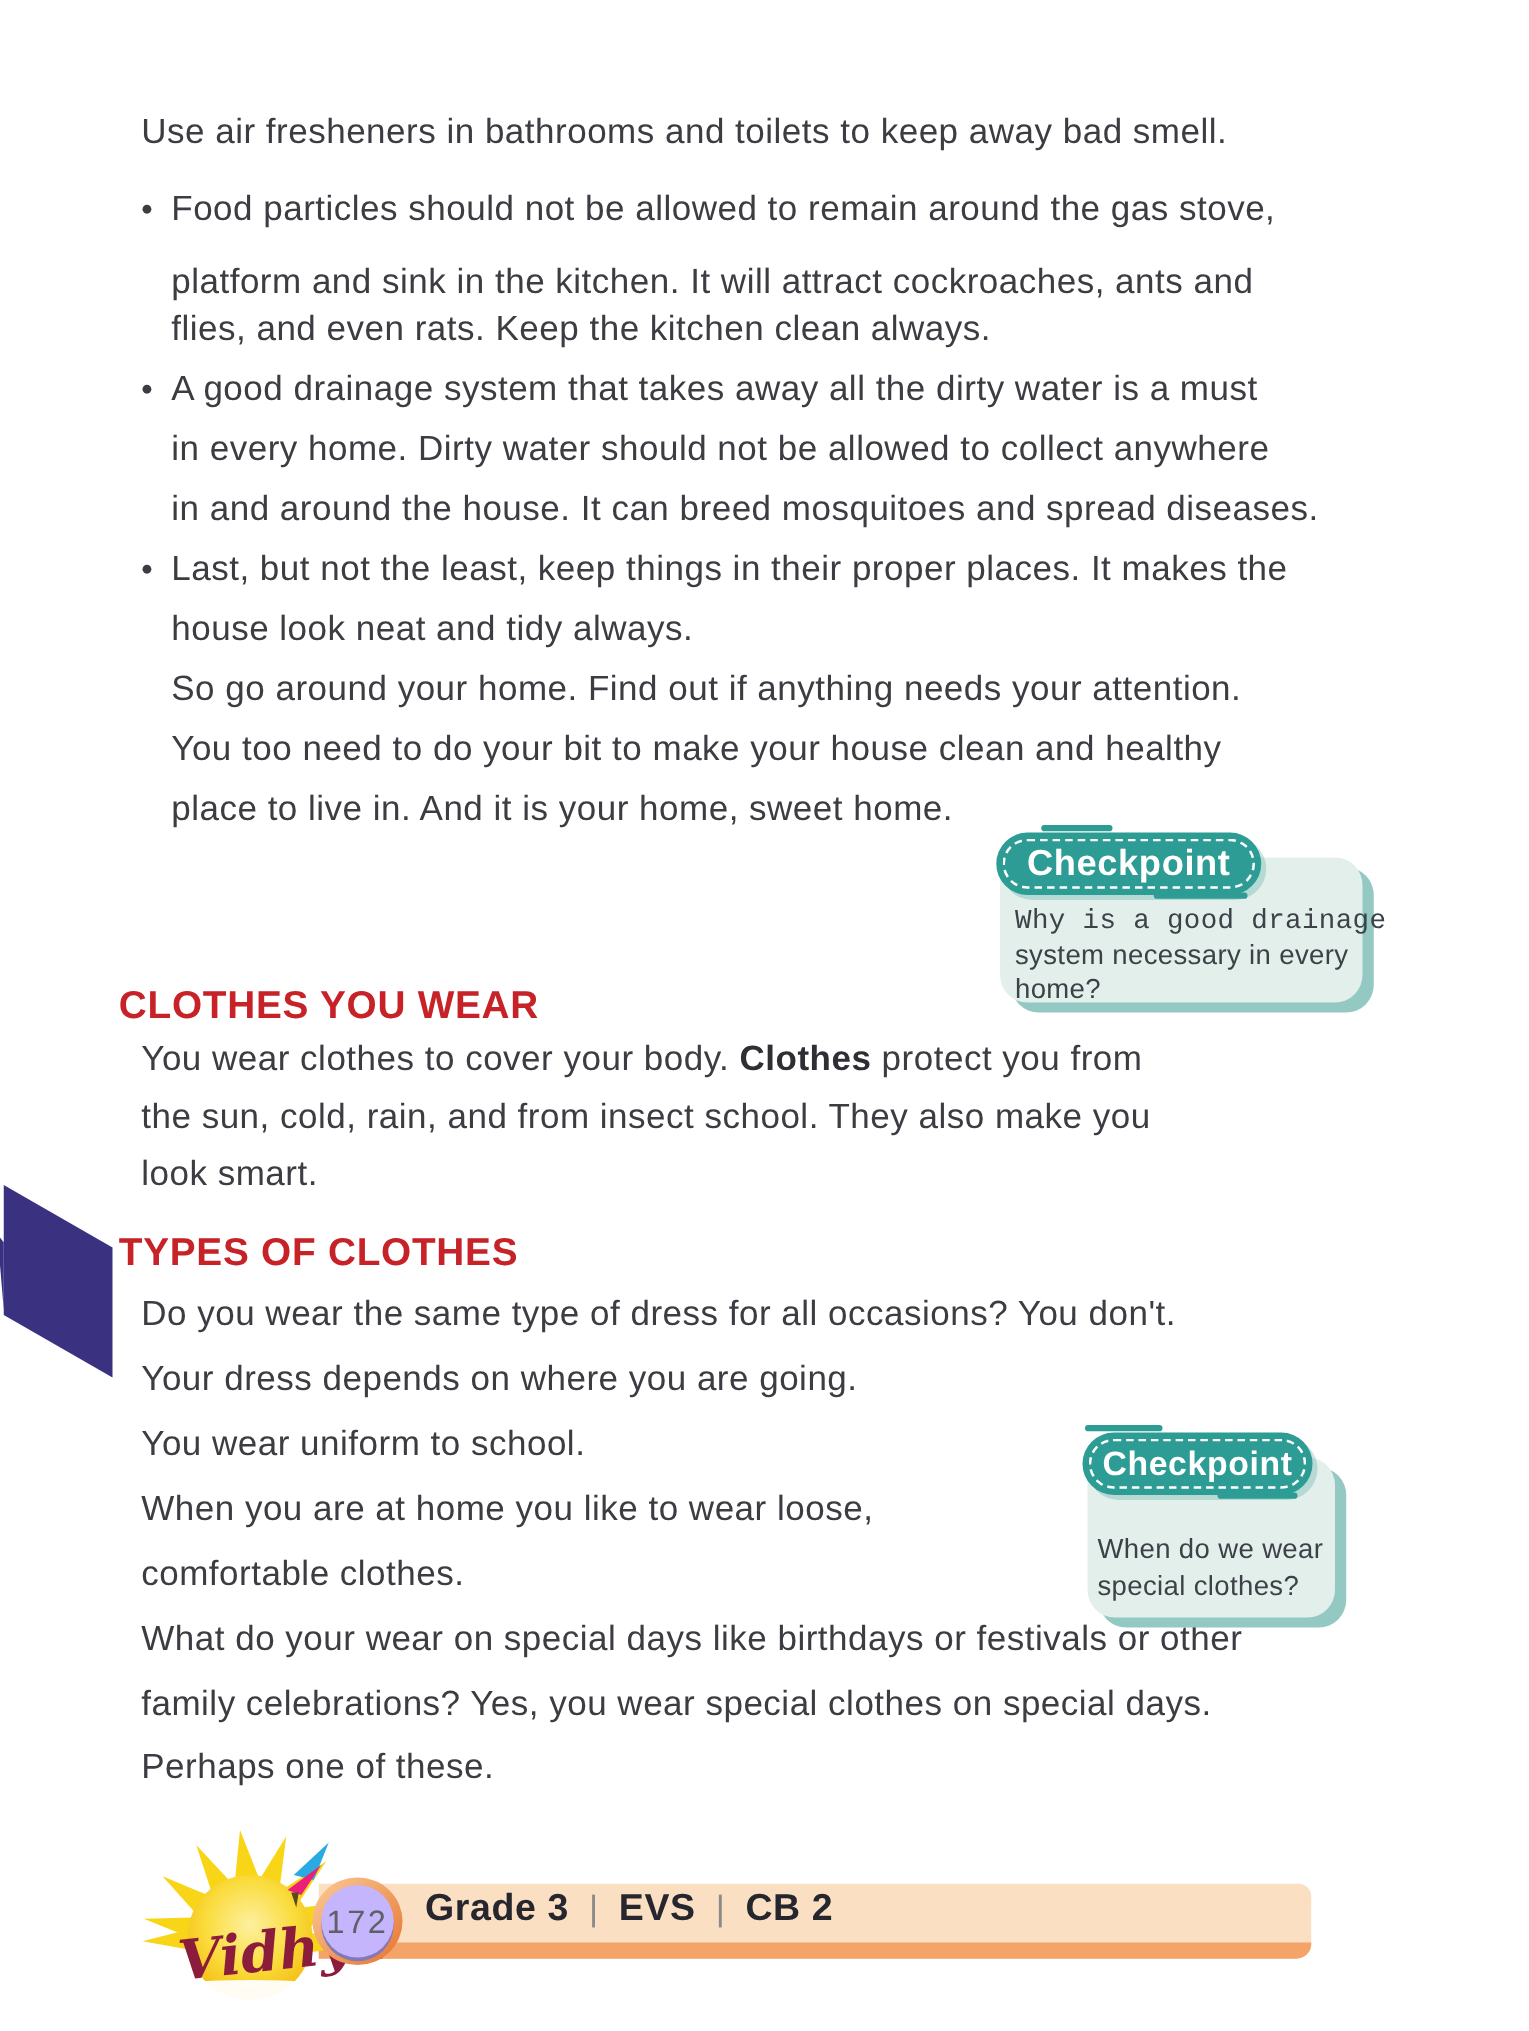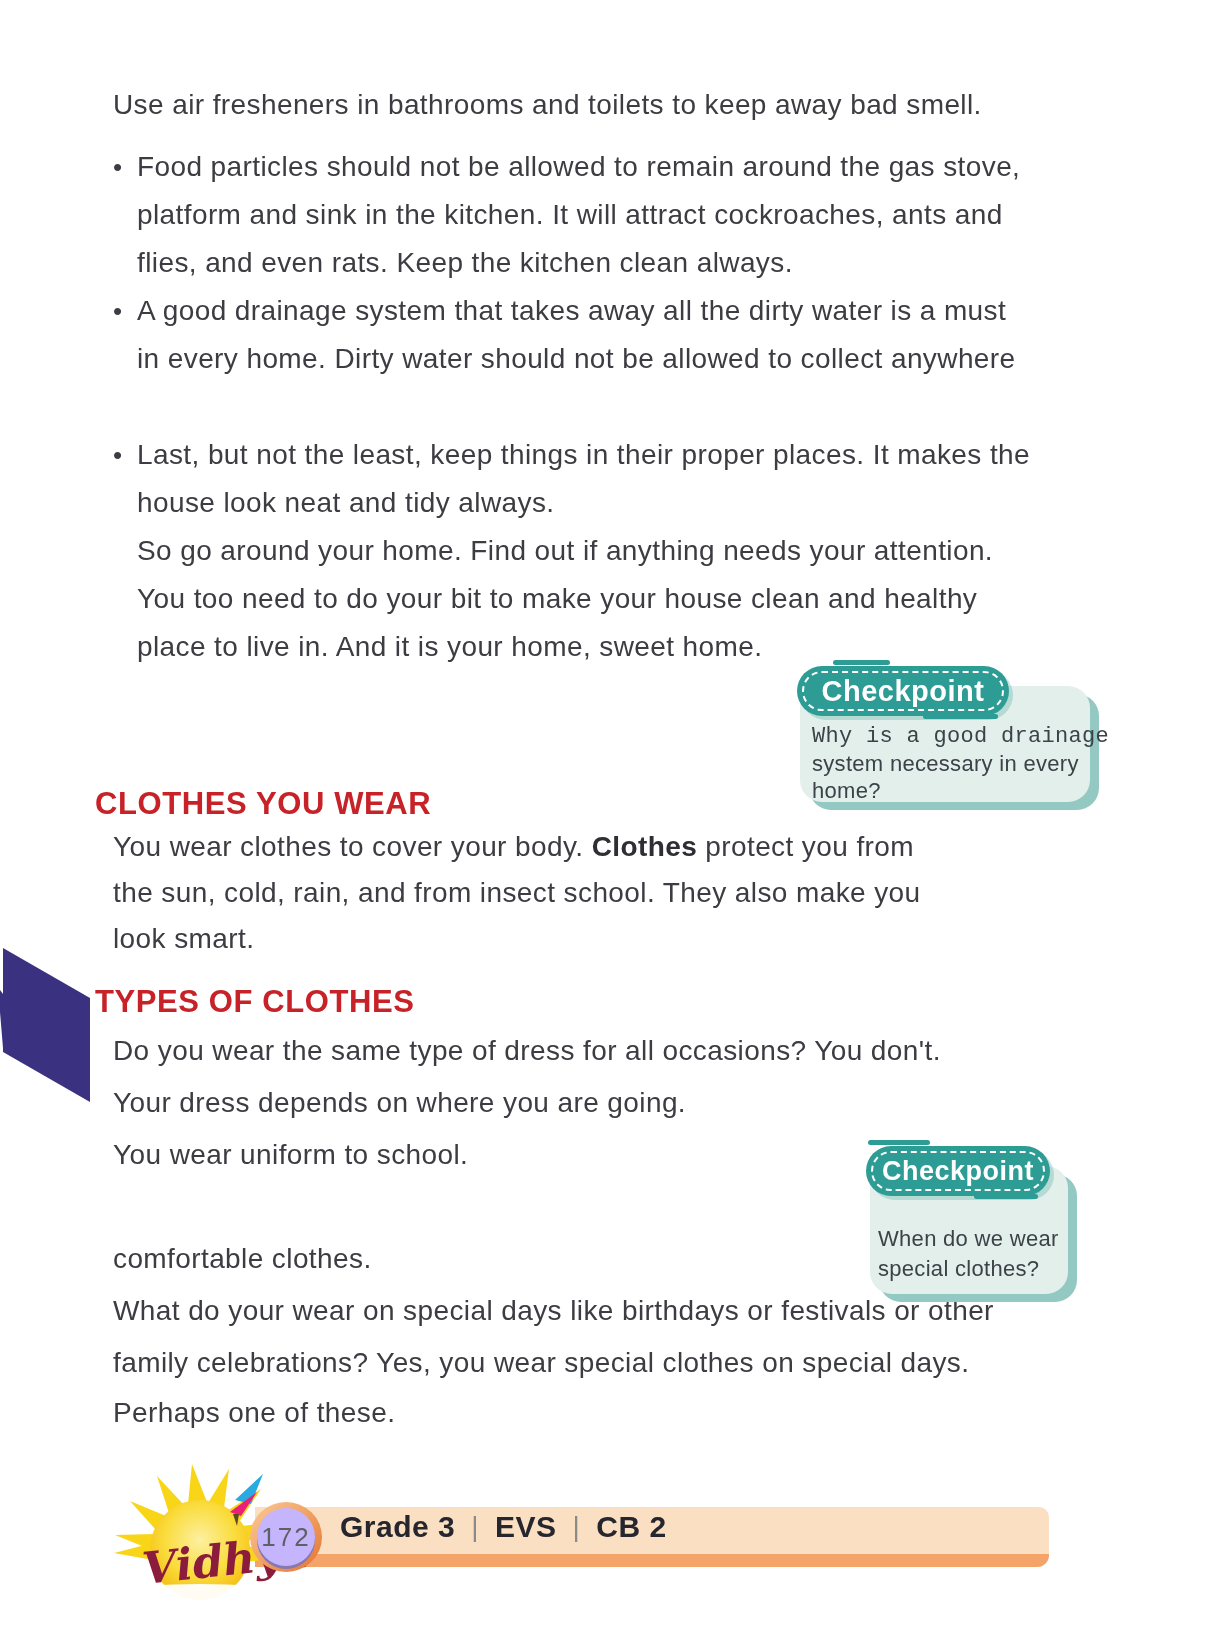--- a/index.html
+++ b/index.html
@@ -44,24 +44,25 @@
 
   svg{position:absolute;display:block;}
 </style>
 </head>
 <body>
 
 <div id="page">
 
   <div class="bline" style="left:113px;top:88px;"><span>Use air fresheners in bathrooms and toilets to keep away bad smell.</span></div>
   <div class="bline" style="left:113px;top:150px;"><span class="bullet">•</span><span>Food particles should not be allowed to remain around the gas stove,</span></div>
-  <div class="bline" style="left:137px;top:198px;"><span>platform and sink in the kitchen. It will attract cockroaches, ants and</span></div>
+  <div class="bline" style="left:137px;top:208px;"><span>platform and sink in the kitchen. It will attract cockroaches, ants and</span></div>
   <div class="bline" style="left:137px;top:246px;"><span>flies, and even rats. Keep the kitchen clean always.</span></div>
   <div class="bline" style="left:113px;top:294px;"><span class="bullet">•</span><span>A good drainage system that takes away all the dirty water is a must</span></div>
   <div class="bline" style="left:137px;top:342px;"><span>in every home. Dirty water should not be allowed to collect anywhere</span></div>
+  <div class="bline" style="left:137px;top:390px;"><span>in and around the house. It can breed mosquitoes and spread diseases.</span></div>
   <div class="bline" style="left:113px;top:438px;"><span class="bullet">•</span><span>Last, but not the least, keep things in their proper places. It makes the</span></div>
   <div class="bline" style="left:137px;top:486px;"><span>house look neat and tidy always.</span></div>
   <div class="bline" style="left:137px;top:534px;"><span>So go around your home. Find out if anything needs your attention.</span></div>
   <div class="bline" style="left:137px;top:582px;"><span>You too need to do your bit to make your house clean and healthy</span></div>
   <div class="bline" style="left:137px;top:630px;"><span>place to live in. And it is your home, sweet home.</span></div>
 
   <div class="cp-body" style="left:800px;top:686px;width:290px;height:116px;"></div>
   <div class="cp-accent" style="left:833px;top:660px;width:57px;"></div>
   <div class="cp-pill" style="left:797px;top:666px;width:212px;height:50px;">
     <div class="cp-pill-inner"></div>
@@ -79,20 +80,21 @@
 
   <svg style="left:0;top:944px;" width="94" height="162" viewBox="0 0 94 162">
     <polygon points="3,4 90,54 90,158 3,108" fill="#3a3180"></polygon>
     <polygon points="0,46 3,50 3,104 0,68" fill="#3a3180"></polygon>
   </svg>
 
   <div class="heading" style="left:95px;top:984px;">TYPES OF CLOTHES</div>
   <div class="bline" style="left:113px;top:1034px;"><span>Do you wear the same type of dress for all occasions? You don't.</span></div>
   <div class="bline" style="left:113px;top:1086px;"><span>Your dress depends on where you are going.</span></div>
   <div class="bline" style="left:113px;top:1138px;"><span>You wear uniform to school.</span></div>
+  <div class="bline" style="left:113px;top:1190px;"><span>When you are at home you like to wear loose,</span></div>
   <div class="bline" style="left:113px;top:1242px;"><span>comfortable clothes.</span></div>
   <div class="bline" style="left:113px;top:1294px;"><span>What do your wear on special days like birthdays or festivals or other</span></div>
   <div class="bline" style="left:113px;top:1346px;"><span>family celebrations? Yes, you wear special clothes on special days.</span></div>
   <div class="bline" style="left:113px;top:1396px;"><span>Perhaps one of these.</span></div>
 
   <div class="cp-body" style="left:870px;top:1166px;width:198px;height:128px;"></div>
   <div class="cp-accent" style="left:868px;top:1140px;width:62px;"></div>
   <div class="cp-pill" style="left:866px;top:1146px;width:184px;height:50px;">
     <div class="cp-pill-inner"></div>
     <span class="cp-title" style="font-size:27px;">Checkpoint</span>

